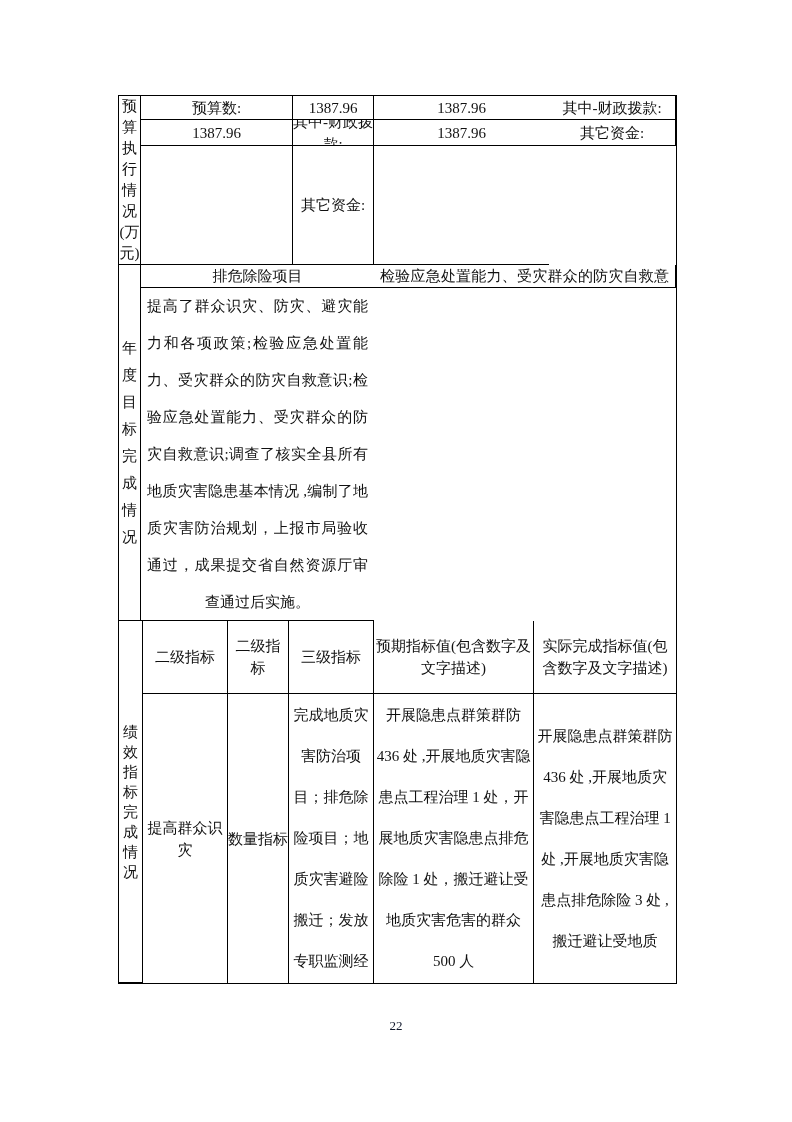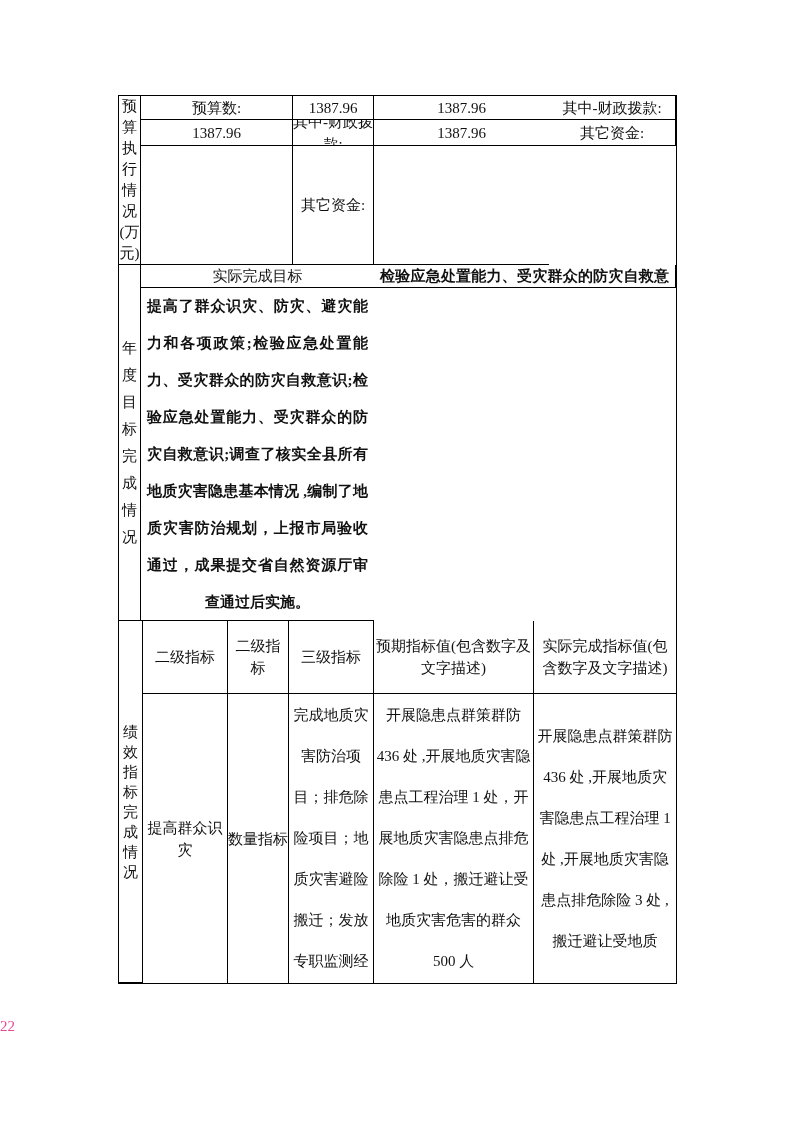--- a/index.html
+++ b/index.html
@@ -28,30 +28,30 @@
   .vcell { flex-direction:column; font-size:15px; }
   .v1 { grid-column:1; grid-row:1/4; line-height:21px; }
   .v2 { grid-column:1; grid-row:1/3; line-height:27px; }
   .v3 { grid-column:1; grid-row:1/3; line-height:20px; }
 
   
   .s2 { grid-template-columns:22px 233px 302px; grid-template-rows:23px 333px; }
   .goal { flex-direction:column; justify-content:center; align-items:stretch;
           padding:0 6px; line-height:37px; font-size:15px; }
   .goal div { text-align:justify; text-justify:inter-character; }
-  .goal div:last-child { text-align-last:center;font-weight:bold; }
+  .goal div:last-child { text-align-last:center; }
   .goal-right-inner { text-align:justify; text-justify:inter-character; text-align-last:center; width:100%; }
 
   
   .s3 { grid-template-columns:24px 85px 61px 85px 160px 142px; grid-template-rows:73px 289px; }
   .hdr { padding:0 2px; }
   .wide { line-height:41px; padding:0 2px; }
   .pageno {
-    position:absolute; left:0; right:0; top:1018px; 
-    font-size:15px; color:#ec4899;
+    position:absolute; left:0; right:0; top:1018px; text-align:center;
+    font-size:13px; color:#0f172a;
   }
 </style>
 </head>
 <body>
 
 <div class="page">
   <div class="tbl">
 
     <div class="sec s1">
       <div class="cell vcell v1">
@@ -81,21 +81,21 @@
       <div class="cell vcell v2">
           <div>年</div>
           <div>度</div>
           <div>目</div>
           <div>标</div>
           <div>完</div>
           <div>成</div>
           <div>情</div>
           <div>况</div>
         </div>
-      <div class="cell nr">实际完成目标</div>
+      <div class="cell nr">排危除险项目</div>
       <div class="cell goal">
           <div>提高群众识灾、防灾、避灾能力和各项政策;</div>
           <div>检验应急处置能力、受灾群众的防灾自救意识;.调查核实全县所有地质灾害隐患基本情况。</div>
         </div>
       <div class="cell goal nr">
         <div class="goal-right-inner">提高了群众识灾、防灾、避灾能力和各项政策;检验应急处置能力、受灾群众的防灾自救意识;检验应急处置能力、受灾群众的防灾自救意识;调查了核实全县所有地质灾害隐患基本情况 ,编制了地质灾害防治规划，上报市局验收通过，成果提交省自然资源厅审查通过后实施。</div>
       </div>
     </div>
 
     <div class="sec s3">

